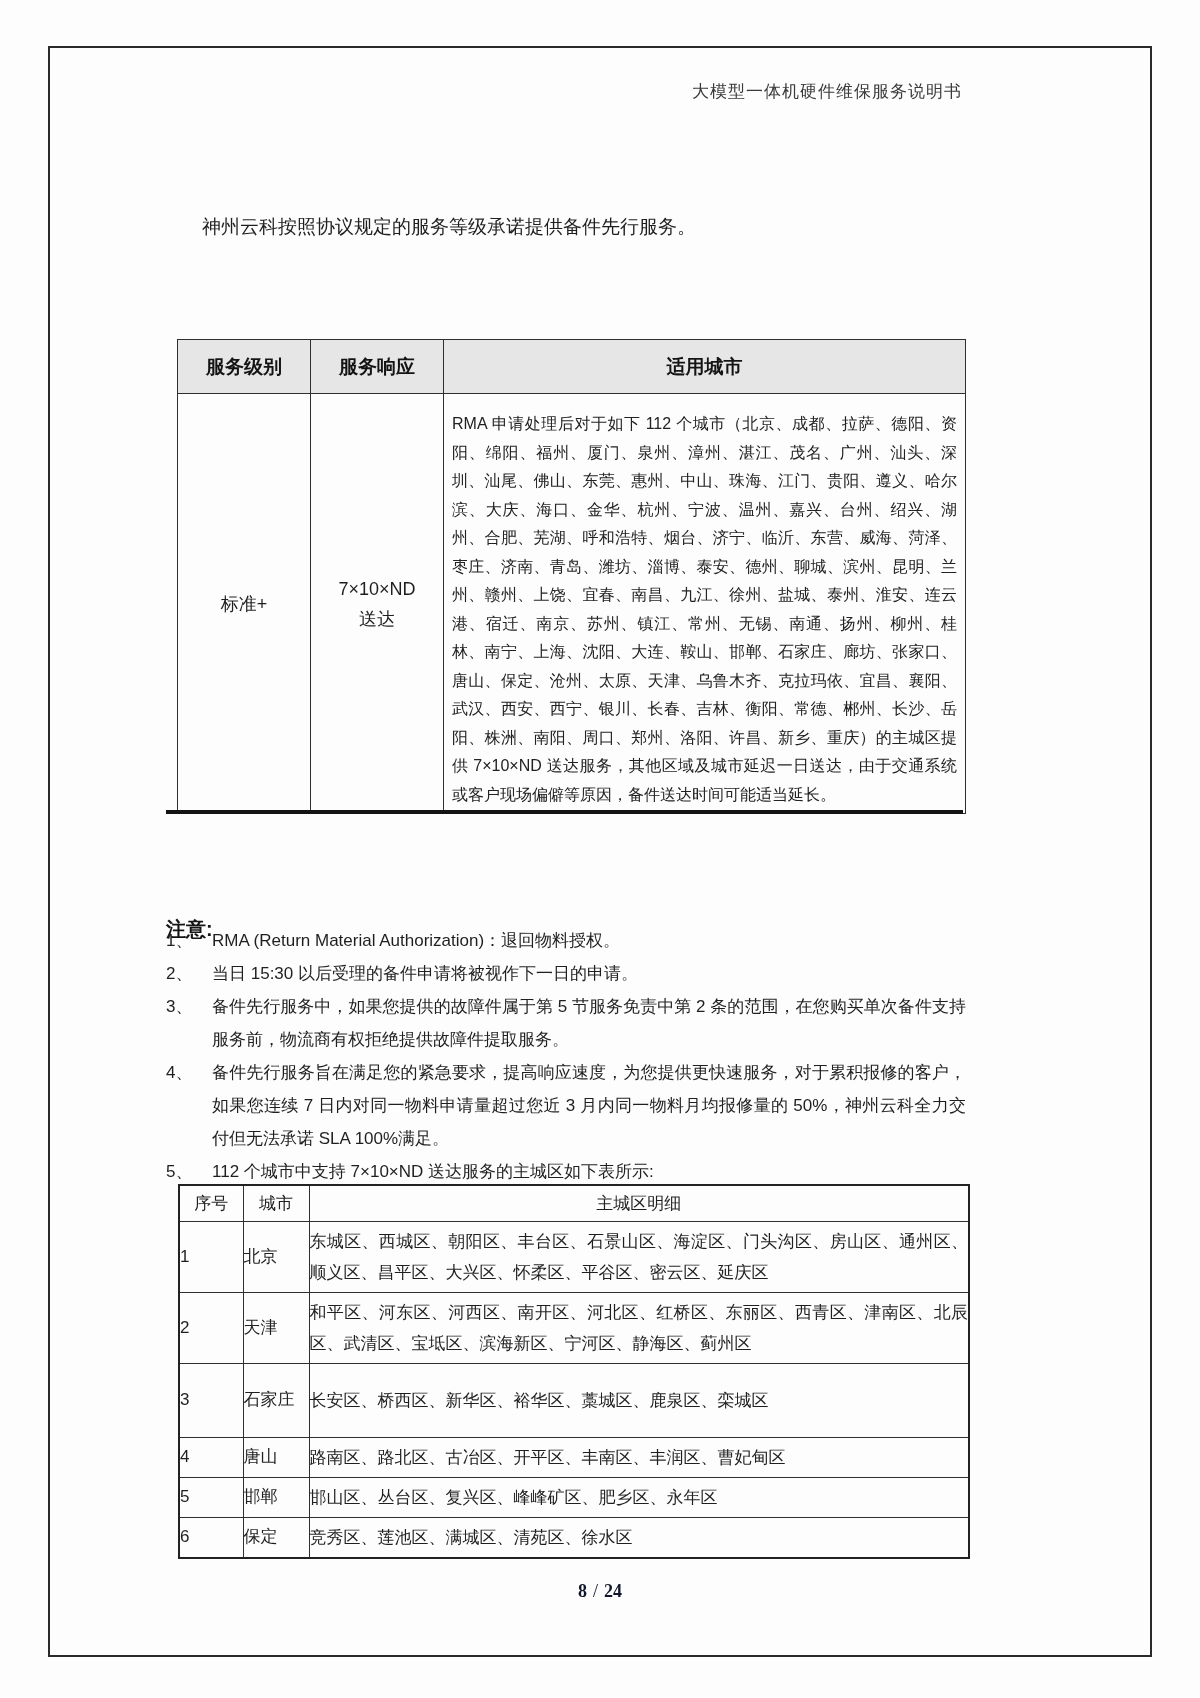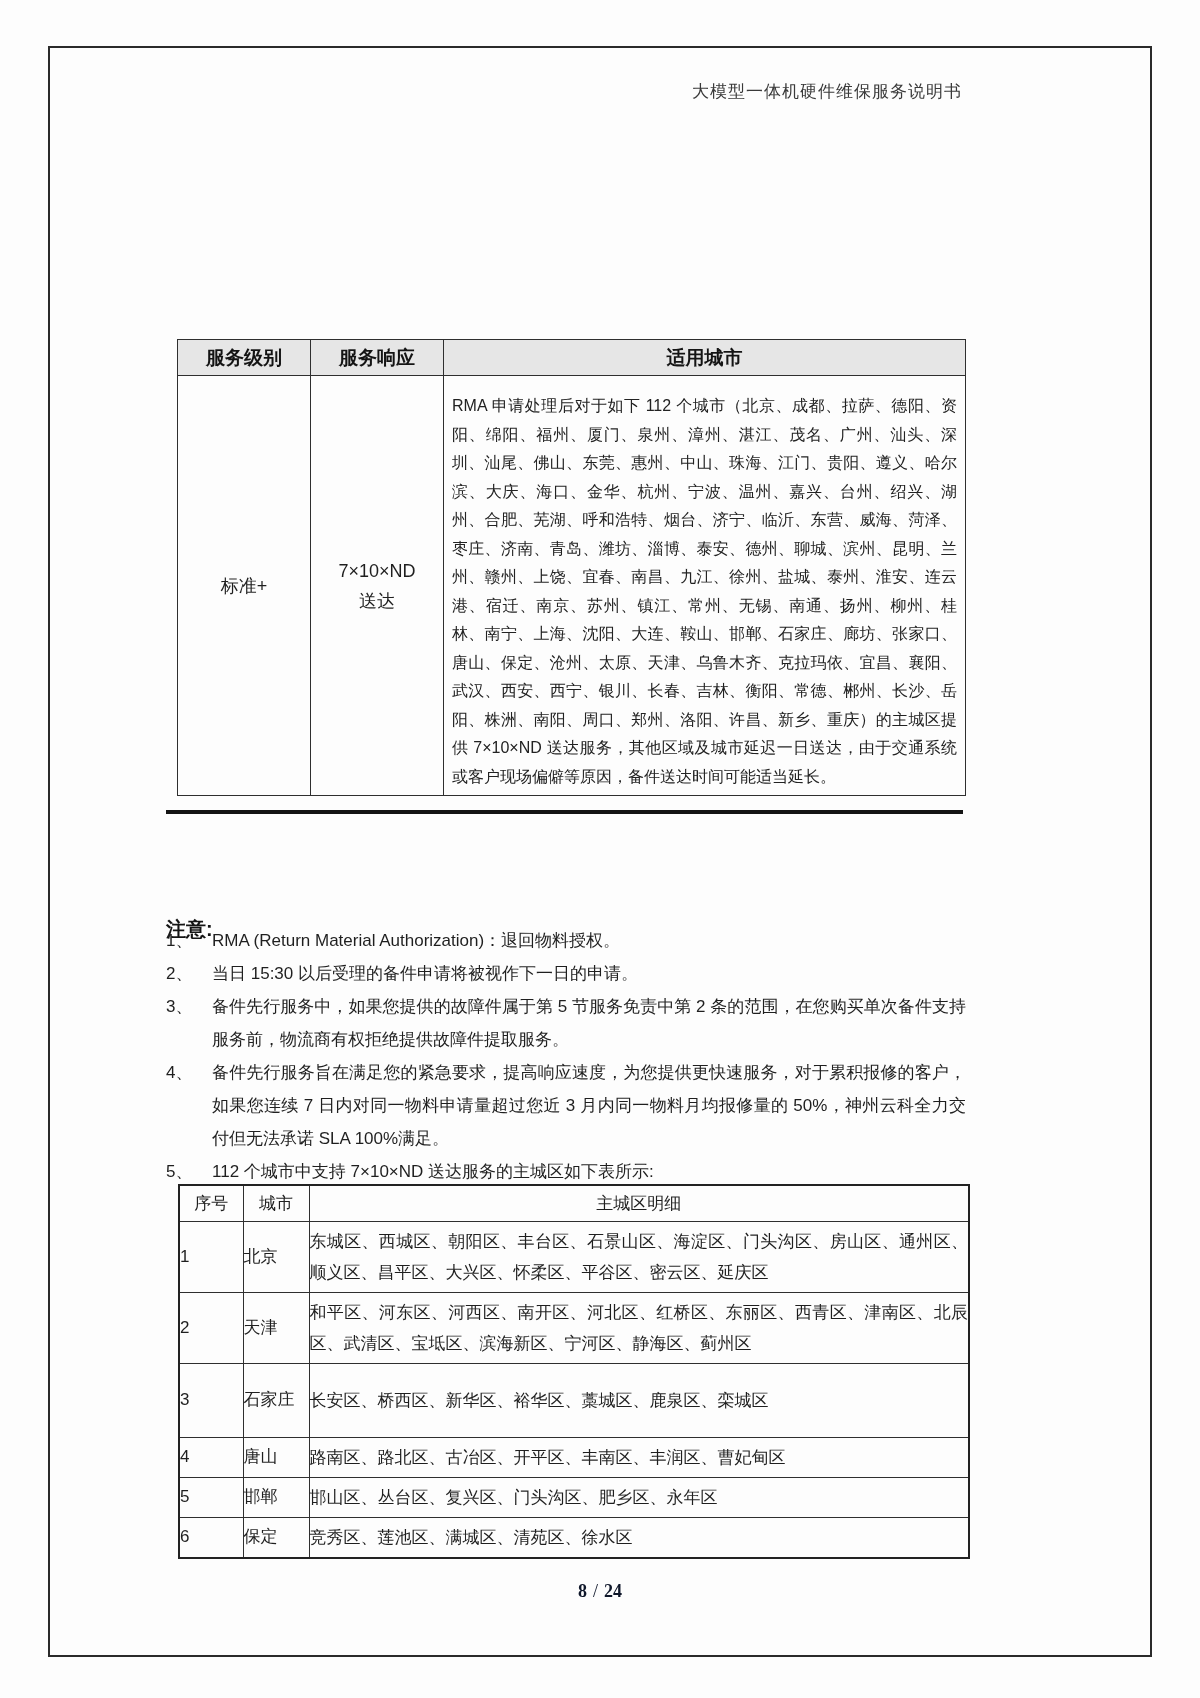--- a/index.html
+++ b/index.html
@@ -32,21 +32,21 @@
     position:absolute;left:166px;top:280px;width:799px;
     font-size:20px;font-weight:bold;color:#141414;
   }
   table{border-collapse:collapse;}
   .t1{
     position:absolute;left:177px;top:339px;width:788px;
     table-layout:fixed;
   }
   .t1 th,.t1 td{border:1px solid #2f2f2f;box-sizing:border-box;}
   .t1 th{
-    background:#e6e6e6;height:36px;font-size:19px;font-weight:bold;
+    background:#e6e6e6;height:54px;font-size:19px;font-weight:bold;
     text-align:center;color:#141414;
   }
   .t1 .col-level{width:133px;}
   .t1 .col-resp{width:133px;}
   .t1 .col-cities{width:522px;}
   .t1 td{vertical-align:middle;}
   .td-level{text-align:center;font-size:18px;}
   .td-resp{text-align:center;font-size:18px;line-height:30px;}
   .td-cities{padding:4px 8px;vertical-align:top;}
   .cities-text{
@@ -92,20 +92,21 @@
   .footer .sep{font-weight:normal;padding:0 6px;}
 </style>
 </head>
 <body>
 
 <div class="page">
   <div class="page-border"></div>
 
   <div class="header-title">大模型一体机硬件维保服务说明书</div>
 
+  <div class="para2">神州云科按照协议规定的服务等级承诺提供备件先行服务。</div>
 
 
   <table class="t1">
     <colgroup>
       <col class="col-level">
         <col class="col-resp">
         <col class="col-cities">
     </colgroup>
     <thead>
       <tr>
@@ -185,21 +186,21 @@
         <td class="td-districts">长安区、桥西区、新华区、裕华区、藁城区、鹿泉区、栾城区</td>
       </tr>
       <tr class="row-short">
         <td class="td-no">4</td>
         <td class="td-city">唐山</td>
         <td class="td-districts">路南区、路北区、古冶区、开平区、丰南区、丰润区、曹妃甸区</td>
       </tr>
       <tr class="row-short">
         <td class="td-no">5</td>
         <td class="td-city">邯郸</td>
-        <td class="td-districts">邯山区、丛台区、复兴区、门头沟区、肥乡区、永年区</td>
+        <td class="td-districts">邯山区、丛台区、复兴区、峰峰矿区、肥乡区、永年区</td>
       </tr>
       <tr class="row-short">
         <td class="td-no">6</td>
         <td class="td-city">保定</td>
         <td class="td-districts">竞秀区、莲池区、满城区、清苑区、徐水区</td>
       </tr>
     </tbody>
   </table>
 
   <div class="footer">

